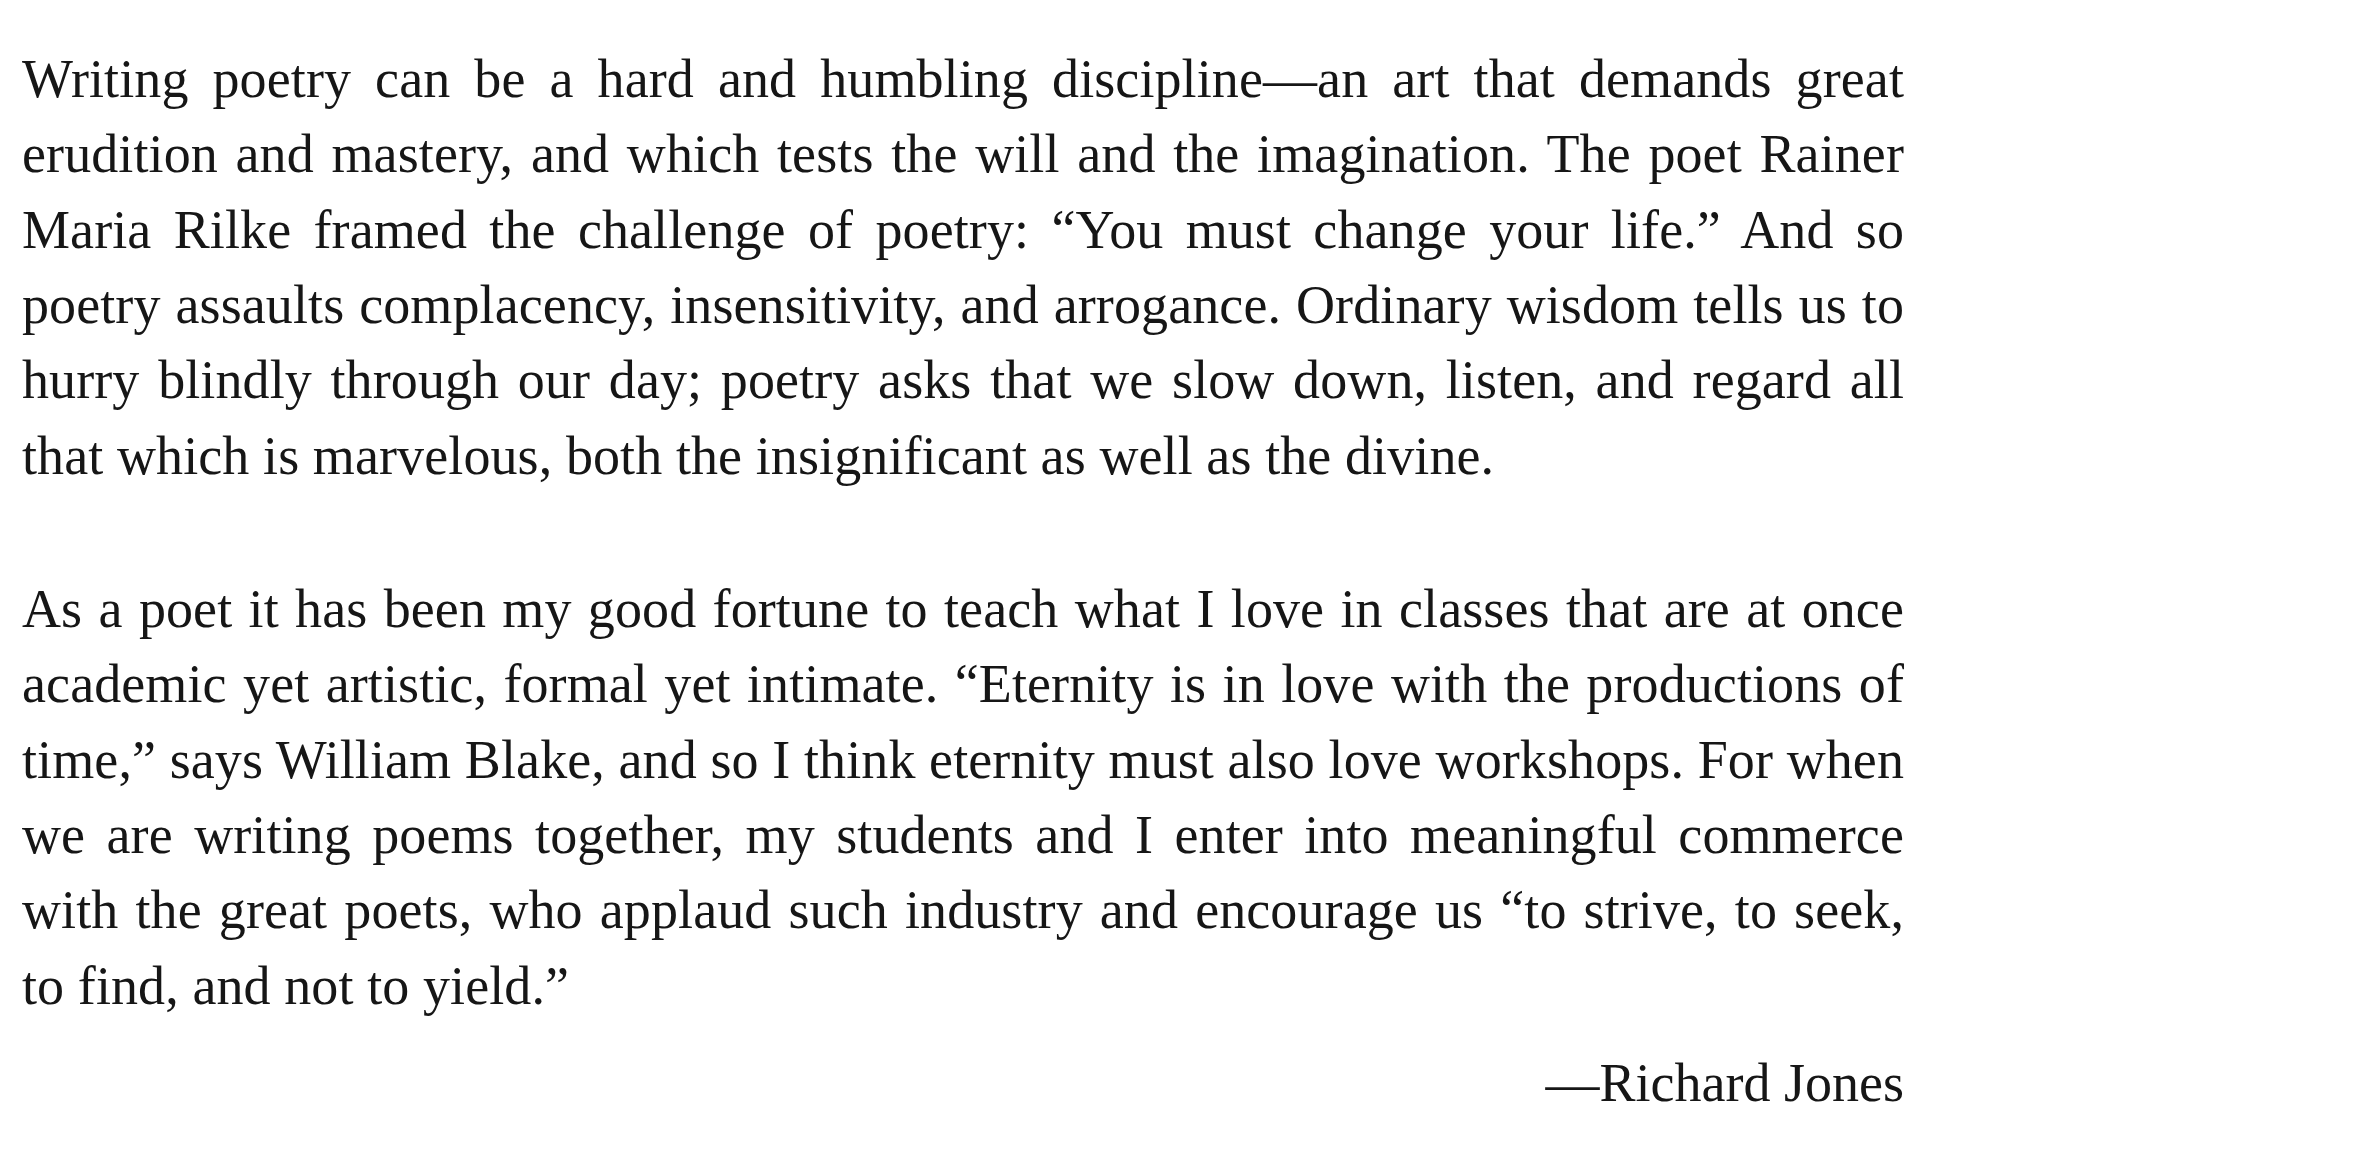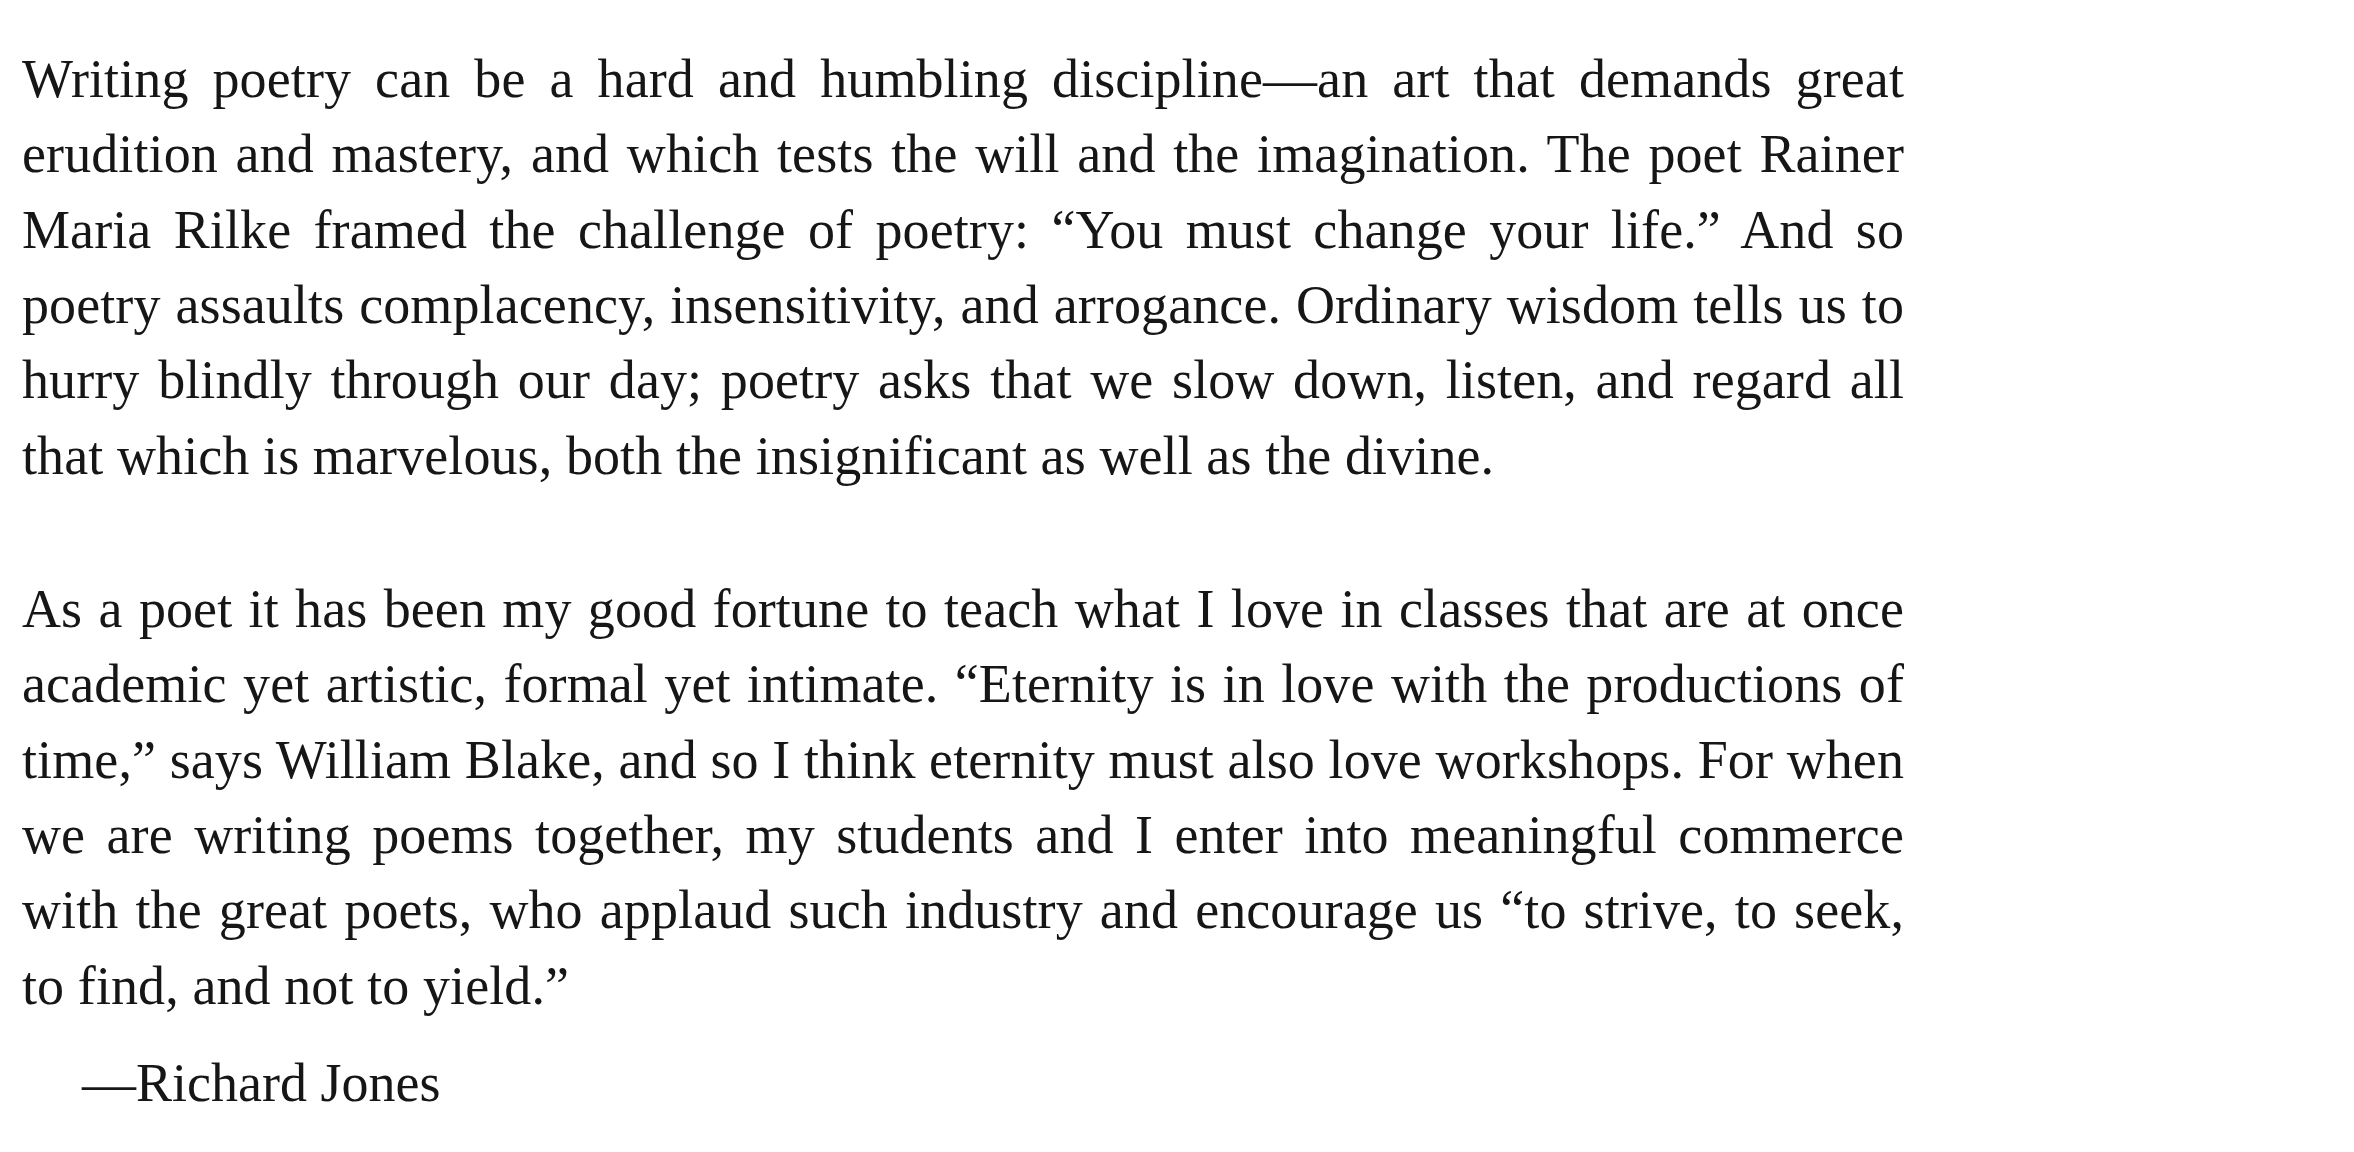--- a/index.html
+++ b/index.html
@@ -29,21 +29,21 @@
     letter-spacing: 0.1px;
     margin: 0;
   }
   .passage + .passage {
     margin-top: 78px;
   }
   .attribution {
     font-size: 54px;
     line-height: 1.395;
     margin: 22px 0 0 0;
-    text-align: left;
+    text-align: right;
     padding-left: 60px;
   }
 </style>
 </head>
 <body>
 
 <div class="page">
   <p class="passage">Writing poetry can be a hard and humbling discipline—an art that demands great erudition and mastery, and which tests the will and the imagination. The poet Rainer Maria Rilke framed the challenge of poetry: “You must change your life.” And so poetry assaults complacency, insensitivity, and arrogance. Ordinary wisdom tells us to hurry blindly through our day; poetry asks that we slow down, listen, and regard all that which is marvelous, both the insignificant as well as the divine.</p>
   <p class="passage">As a poet it has been my good fortune to teach what I love in classes that are at once academic yet artistic, formal yet intimate. “Eternity is in love with the productions of time,” says William Blake, and so I think eternity must also love workshops. For when we are writing poems together, my students and I enter into meaningful commerce with the great poets, who applaud such industry and encourage us “to strive, to seek, to find, and not to yield.”</p>
   <p class="attribution">—Richard Jones</p>

